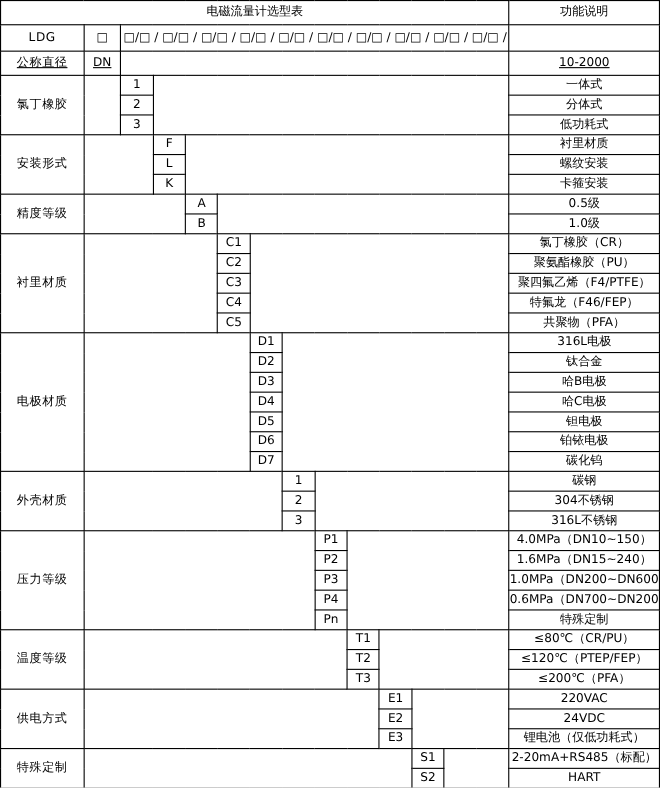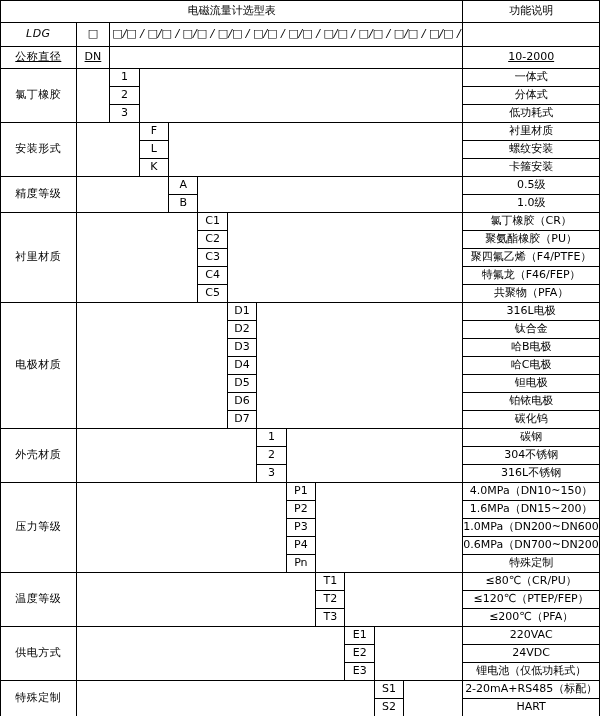--- a/index.html
+++ b/index.html
@@ -88,21 +88,21 @@
     <col style="width:28px">
     <col style="width:130px">
   </colgroup>
 
   <tbody>
       <tr style="height:22px;">
     <td colspan="14" class="title">电磁流量计选型表</td>
     <td class="title">功能说明</td>
   </tr>
 
-  <tr style="height:24px;font-style:italic;">
+  <tr style="height:24px;">
     <td class="ldg">LDG</td>
     <td class="boxrow">□</td>
     <td colspan="12" class="slashcell">
       <div class="boxline">
         <span>□/□ / □/□ / □/□ / □/□ / □/□ / □/□ / □/□ / □/□ / □/□ / □/□ / □/□</span>
       </div>
     </td>
     <td class="desc"></td>
   </tr>
 
@@ -231,21 +231,21 @@
 
   <tr style="height:18px;">
     <td rowspan="5" class="rowlabel">压力等级</td>
     <td colspan="7" rowspan="5" class="blank"></td>
     <td class="code">P1</td>
     <td colspan="5" rowspan="5" class="blank"></td>
     <td class="desc">4.0MPa（DN10~150）</td>
   </tr>
   <tr style="height:18px;">
     <td class="code">P2</td>
-    <td class="desc">1.6MPa（DN15~200）</td>
+    <td class="desc">1.6MPa（DN15~240）</td>
   </tr>
   <tr style="height:18px;">
     <td class="code">P3</td>
     <td class="desc">1.0MPa（DN200~DN600）</td>
   </tr>
   <tr style="height:18px;">
     <td class="code">P4</td>
     <td class="desc">0.6MPa（DN700~DN2000）</td>
   </tr>
   <tr style="height:18px;">

